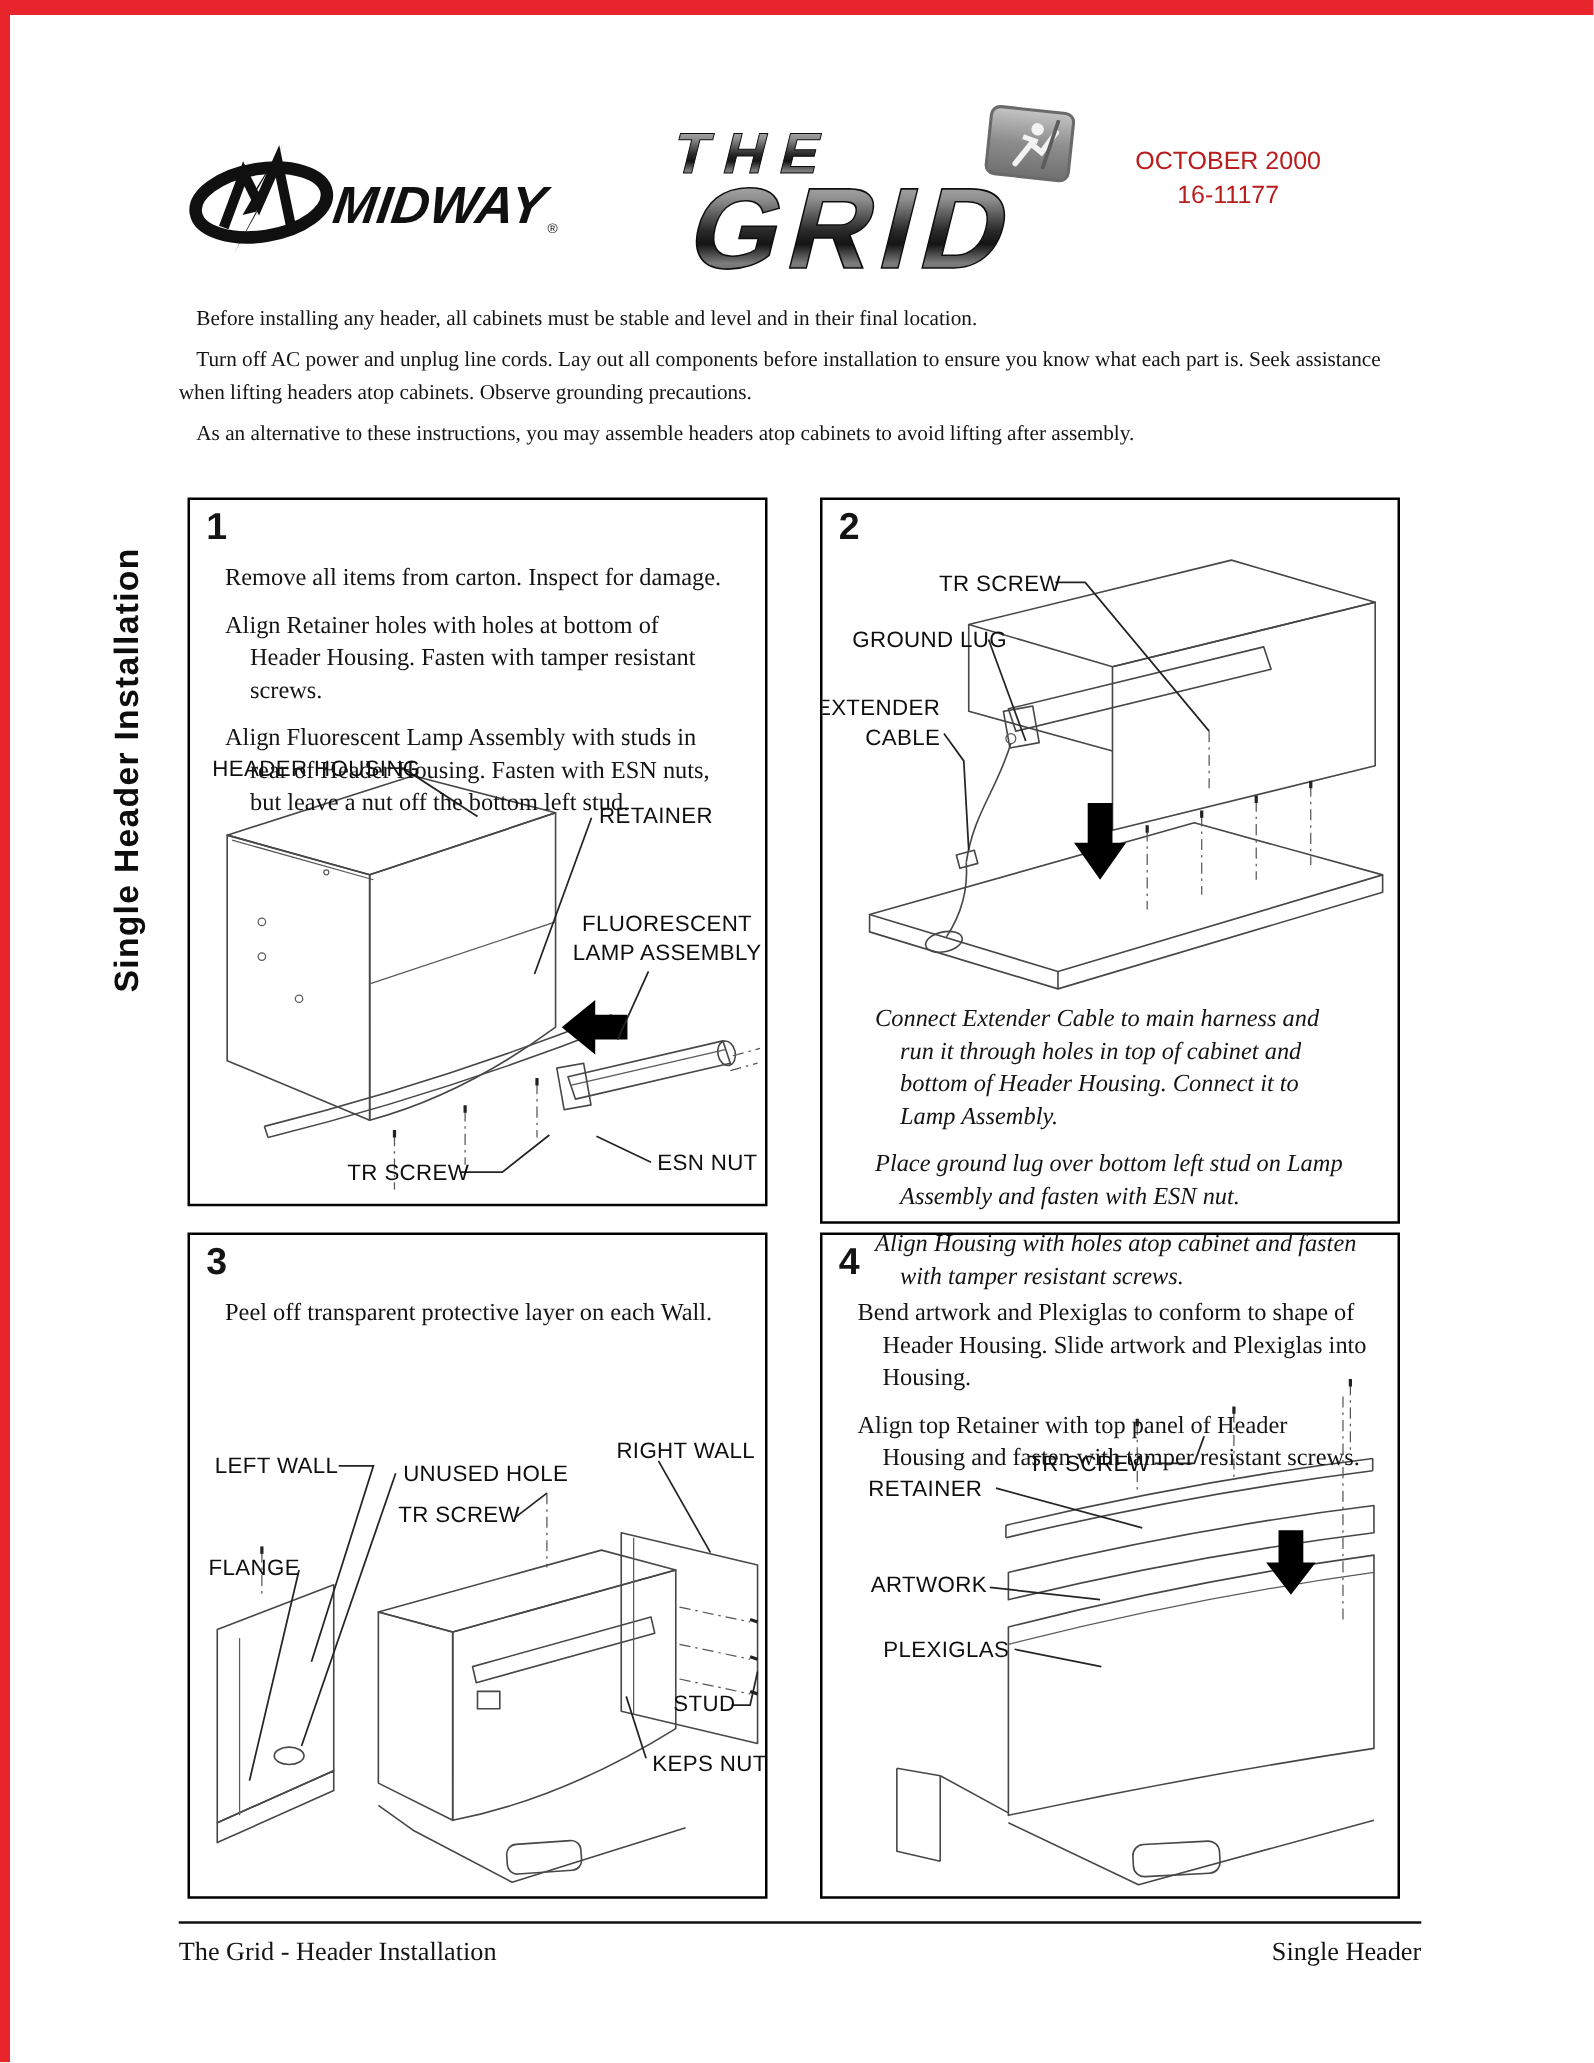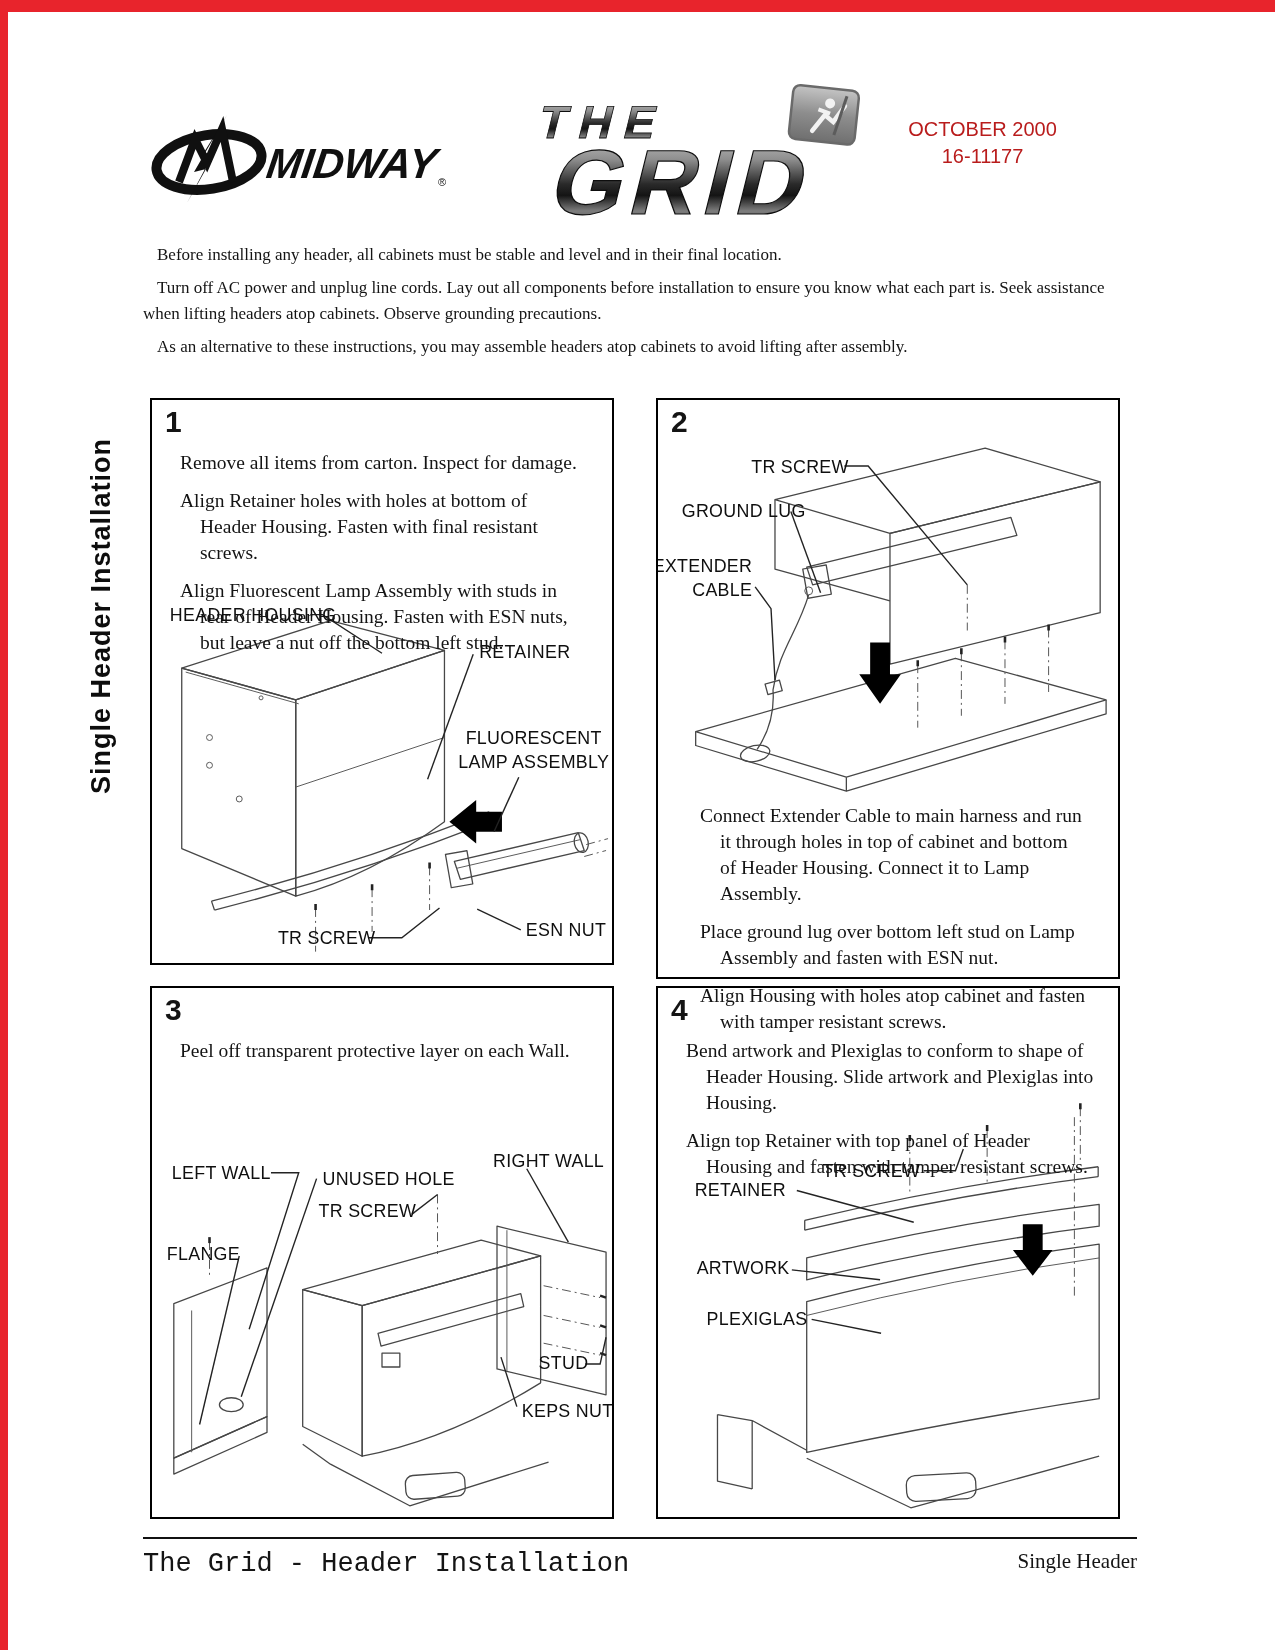--- a/index.html
+++ b/index.html
@@ -40,21 +40,21 @@
   .lbl{font-family:"Liberation Sans",sans-serif;font-size:18px;letter-spacing:0.3px;fill:#0f0f0f;}
   .art{fill:none;stroke:#474747;stroke-width:1.3;stroke-linejoin:round;}
   .artthin{fill:none;stroke:#5a5a5a;stroke-width:1;}
   .ldr{fill:none;stroke:#232323;stroke-width:1.4;}
   .dd{fill:none;stroke:#555;stroke-width:1;stroke-dasharray:9 4 2 4;}
   .scr{stroke:#222;stroke-width:2.6;}
   .blk{fill:#000;stroke:none;}
 
   
   .foot-rule{position:absolute;left:143px;top:1537px;width:994px;border-top:2px solid #111;}
-  .foot-left{position:absolute;left:143px;top:1549px;font-size:27px;font-family:Liberation Mono, monospace;}
+  .foot-left{position:absolute;left:143px;top:1549px;font-size:21px;}
   .foot-right{position:absolute;right:138px;top:1549px;font-size:21px;}
 </style>
 </head>
 <body>
 
 <div class="page">
 
   <div class="edge-top"></div>
   <div class="edge-left"></div>
 
@@ -111,21 +111,21 @@
     <p>Turn off AC power and unplug line cords. Lay out all components before installation to ensure you know what each part is. Seek assistance when lifting headers atop cabinets. Observe grounding precautions.</p>
     <p>As an alternative to these instructions, you may assemble headers atop cabinets to avoid lifting after assembly.</p>
   </div>
 
   <div class="side-title">Single Header Installation</div>
 
   <section class="panel p1">
     <div class="panel-num">1</div>
     <div class="ptext">
       <p>Remove all items from carton. Inspect for damage.</p>
-      <p>Align Retainer holes with holes at bottom of Header Housing. Fasten with final resistant screws.</p>
+      <p>Align Retainer holes with holes at bottom of Header Housing. Fasten with tamper resistant screws.</p>
       <p>Align Fluorescent Lamp Assembly with studs in rear of Header Housing. Fasten with ESN nuts, but leave a nut off the bottom left stud.</p>
     </div>
     <svg class="panel-art" viewBox="0 0 464 567">
       <g>
         <path class="art" d="M30,270 L180,222 L295,252 L145,302 Z"></path>
         <path class="art" d="M30,270 L30,452 L145,500 L145,302 Z"></path>
         <path class="art" d="M145,302 L295,252 L295,425 Q220,480 145,500 Z"></path>
         <path class="artthin" d="M145,390 L295,340"></path>
         <path class="artthin" d="M34,274 L148,306"></path>
         <circle class="artthin" cx="58" cy="340" r="3"></circle>
@@ -161,21 +161,21 @@
       <text class="lbl" x="330" y="260">RETAINER</text>
       <text class="lbl" x="385" y="347" text-anchor="middle">FLUORESCENT</text>
       <text class="lbl" x="385" y="371" text-anchor="middle">LAMP ASSEMBLY</text>
       <text class="lbl" x="127" y="548">TR SCREW</text>
       <text class="lbl" x="377" y="540">ESN NUT</text>
     </svg>
   </section>
 
   <section class="panel p2">
     <div class="panel-num">2</div>
-    <div class="ptext ptext-abs" style="top:388px;">
+    <div class="ptext ptext-abs" style="top:388px;font-style:italic;">
       <p>Connect Extender Cable to main harness and run it through holes in top of cabinet and bottom of Header Housing. Connect it to Lamp Assembly.</p>
       <p>Place ground lug over bottom left stud on Lamp Assembly and fasten with ESN nut.</p>
       <p>Align Housing with holes atop cabinet and fasten with tamper resistant screws.</p>
     </div>
     <svg class="panel-art" viewBox="0 0 464 581">
       <g>
         <path class="art" d="M118,100 L330,48 L446,82 L234,134 Z"></path>
         <path class="art" d="M446,82 L446,214 L234,266 L234,134 Z"></path>
         <path class="art" d="M118,100 L118,170 L234,202"></path>
         <path class="art" d="M150,168 L356,118 L362,136 L156,186 Z"></path>

